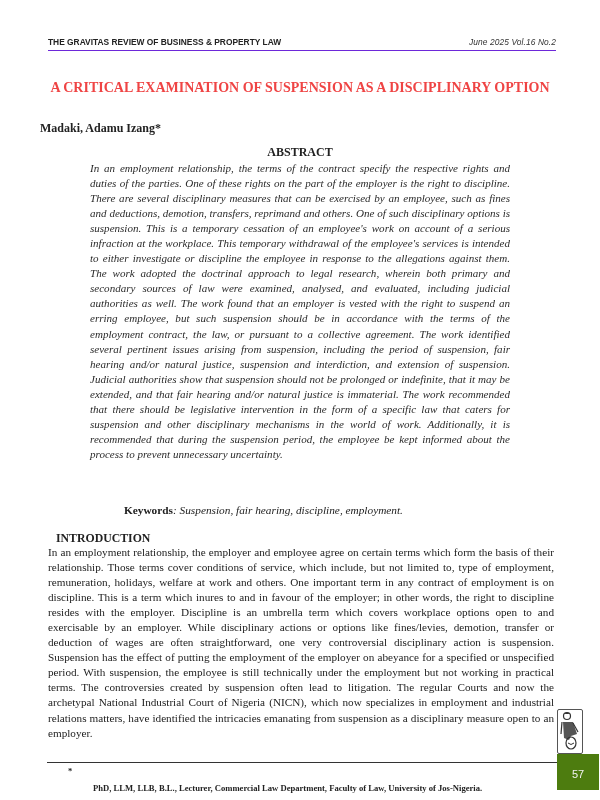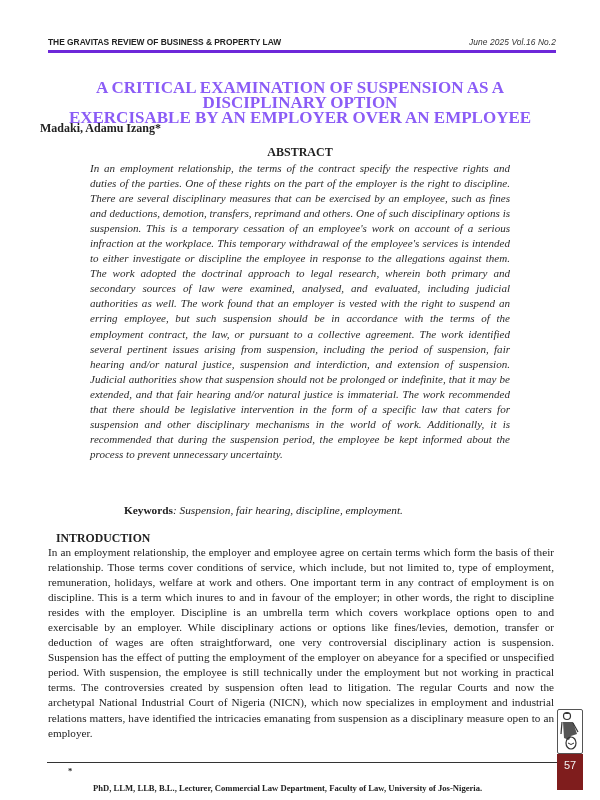--- a/index.html
+++ b/index.html
@@ -3,28 +3,28 @@
 <meta charset="utf-8">
 <style>
   html, body { margin: 0; padding: 0; }
   body {
     width: 600px; height: 800px; position: relative; overflow: hidden;
     background: #ffffff; color: #222;
     font-family: "Liberation Serif", serif;
   }
   .running-head {
     position: absolute; left: 48px; top: 37px; width: 508px; height: 13px;
-    border-bottom: 3px solid #6d28d9;
+    border-bottom: 1px solid #6d28d9;
     font-family: "Liberation Sans", sans-serif; font-size: 8.4px;
   }
   .running-head .journal { position: absolute; left: 0; top: 0; font-weight: bold; color: #222; }
   .running-head .issue { position: absolute; right: 0; top: 0; font-style: italic; color: #333; letter-spacing: 0.1px; }
   .title {
     position: absolute; left: 40px; top: 80px; width: 520px; text-align: center;
-    font-weight: bold; font-size: 17px; line-height: 15px; color: #8b5cf6;
+    font-weight: bold; font-size: 14px; line-height: 15px; color: #ef4444;
   }
   .author {
     position: absolute; left: 40px; top: 121px; width: 520px; 
     font-weight: bold; font-size: 12px; color: #222;
   }
   .abstract-head {
     position: absolute; left: 40px; top: 145px; width: 520px; text-align: center;
     font-weight: bold; font-size: 12px; color: #222;
   }
   .abstract {
@@ -47,41 +47,40 @@
   .footer-rule {
     position: absolute; left: 47px; top: 762px; width: 510px; height: 1px; background: #333;
   }
   .footnote {
     position: absolute; left: 68px; top: 766px; width: 470px;
     font-weight: bold; font-size: 8.6px; line-height: 11px; color: #222;
   }
   .footnote .mark { position: absolute; left: 0; top: 0; }
   .footnote .text { position: absolute; left: 25px; top: 0; width: 440px; margin-top: 17px; }
   .page-box {
-    position: absolute; left: 557px; top: 754px; width: 26px; height: 36px;
-    background: #7f1d1d; color: #f2f2f2;
+    position: absolute; left: 557px; top: 754px; width: 42px; height: 36px;
+    background: #4d7c0f; color: #f2f2f2;
     font-family: "Liberation Sans", sans-serif; font-size: 11px;
-    display: flex; align-items: flex-start; justify-content: center; padding-top: 5px; box-sizing: border-box;
+    display: flex; align-items: flex-start; justify-content: center; padding-top: 14px; box-sizing: border-box;
   }
   .mascot {
     position: absolute; left: 557px; top: 709px; width: 26px; height: 45px;
     border: 1px solid #555; border-radius: 2px; background: #fff; box-sizing: border-box;
   }
 </style>
 </head>
 <body>
 
 <div class="running-head">
   <span class="journal">THE GRAVITAS REVIEW OF BUSINESS &amp; PROPERTY LAW</span>
   <span class="issue">June 2025  Vol.16  No.2</span>
 </div>
 
 <div class="title">
   <div>A CRITICAL EXAMINATION OF SUSPENSION AS A DISCIPLINARY OPTION</div>
-  <div>EXERCISABLE BY AN EMPLOYER OVER AN EMPLOYEE</div>
 </div>
 
 <div class="author">Madaki, Adamu Izang*</div>
 
 <div class="abstract-head">ABSTRACT</div>
 
 <div class="abstract">In an employment relationship, the terms of the contract specify the respective rights and duties of the parties. One of these rights on the part of the employer is the right to discipline. There are several disciplinary measures that can be exercised by an employee, such as fines and deductions, demotion, transfers, reprimand and others. One of such disciplinary options is suspension. This is a temporary cessation of an employee's work on account of a serious infraction at the workplace. This temporary withdrawal of the employee's services is intended to either investigate or discipline the employee in response to the allegations against them. The work adopted the doctrinal approach to legal research, wherein both primary and secondary sources of law were examined, analysed, and evaluated, including judicial authorities as well. The work found that an employer is vested with the right to suspend an erring employee, but such suspension should be in accordance with the terms of the employment contract, the law, or pursuant to a collective agreement. The work identified several pertinent issues arising from suspension, including the period of suspension, fair hearing and/or natural justice, suspension and interdiction, and extension of suspension. Judicial authorities show that suspension should not be prolonged or indefinite, that it may be extended, and that fair hearing and/or natural justice is immaterial. The work recommended that there should be legislative intervention in the form of a specific law that caters for suspension and other disciplinary mechanisms in the world of work. Additionally, it is recommended that during the suspension period, the employee be kept informed about the process to prevent unnecessary uncertainty.</div>
 
 <div class="keywords"><b>Keywords</b><i>: Suspension, fair hearing, discipline, employment.</i></div>
 

